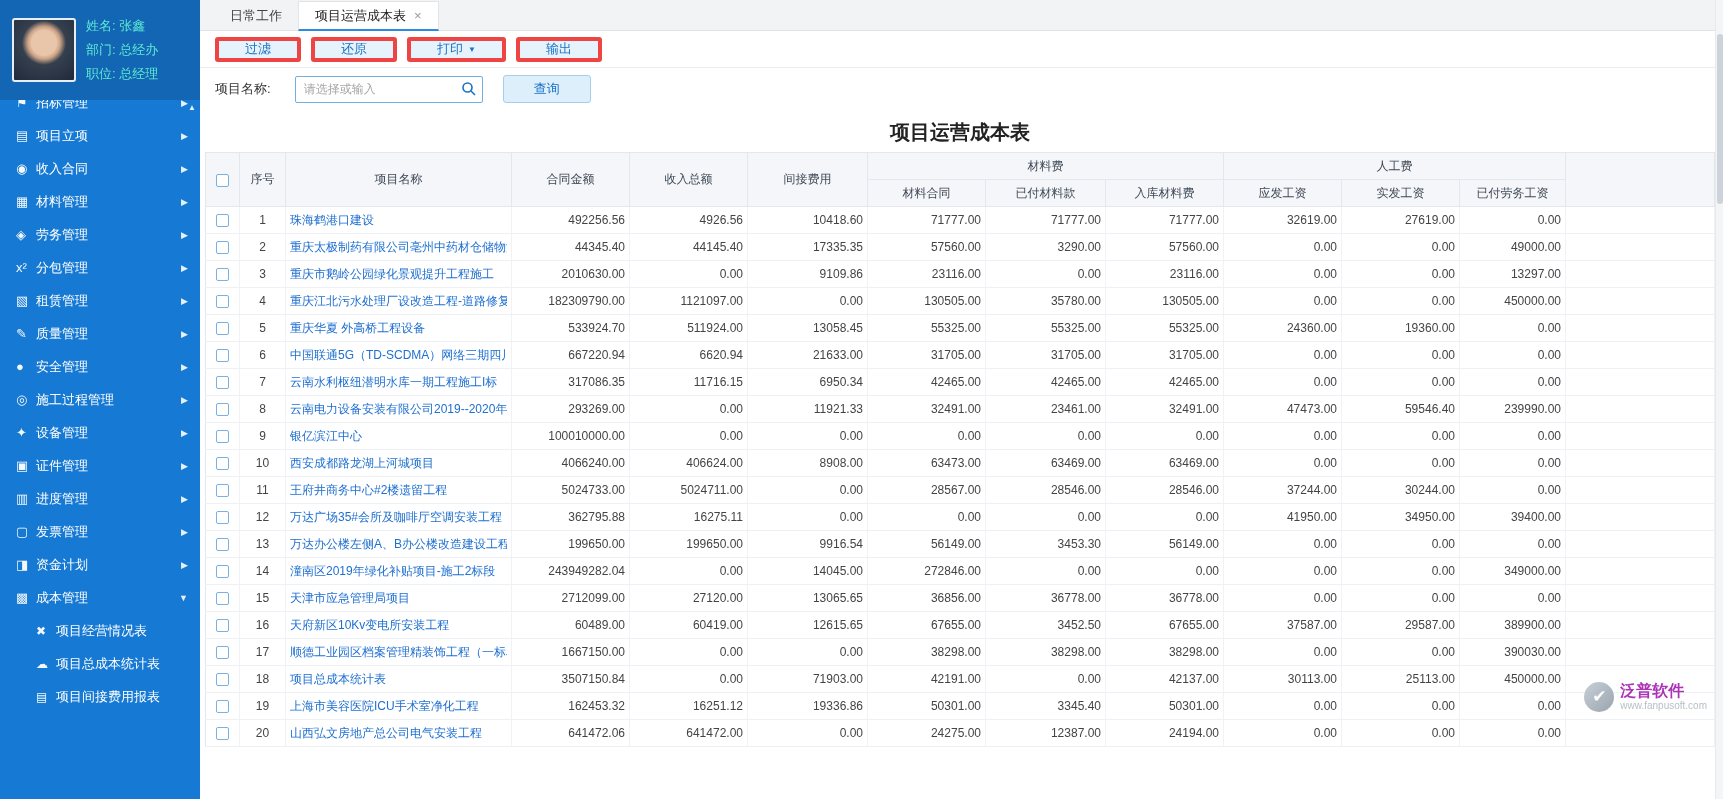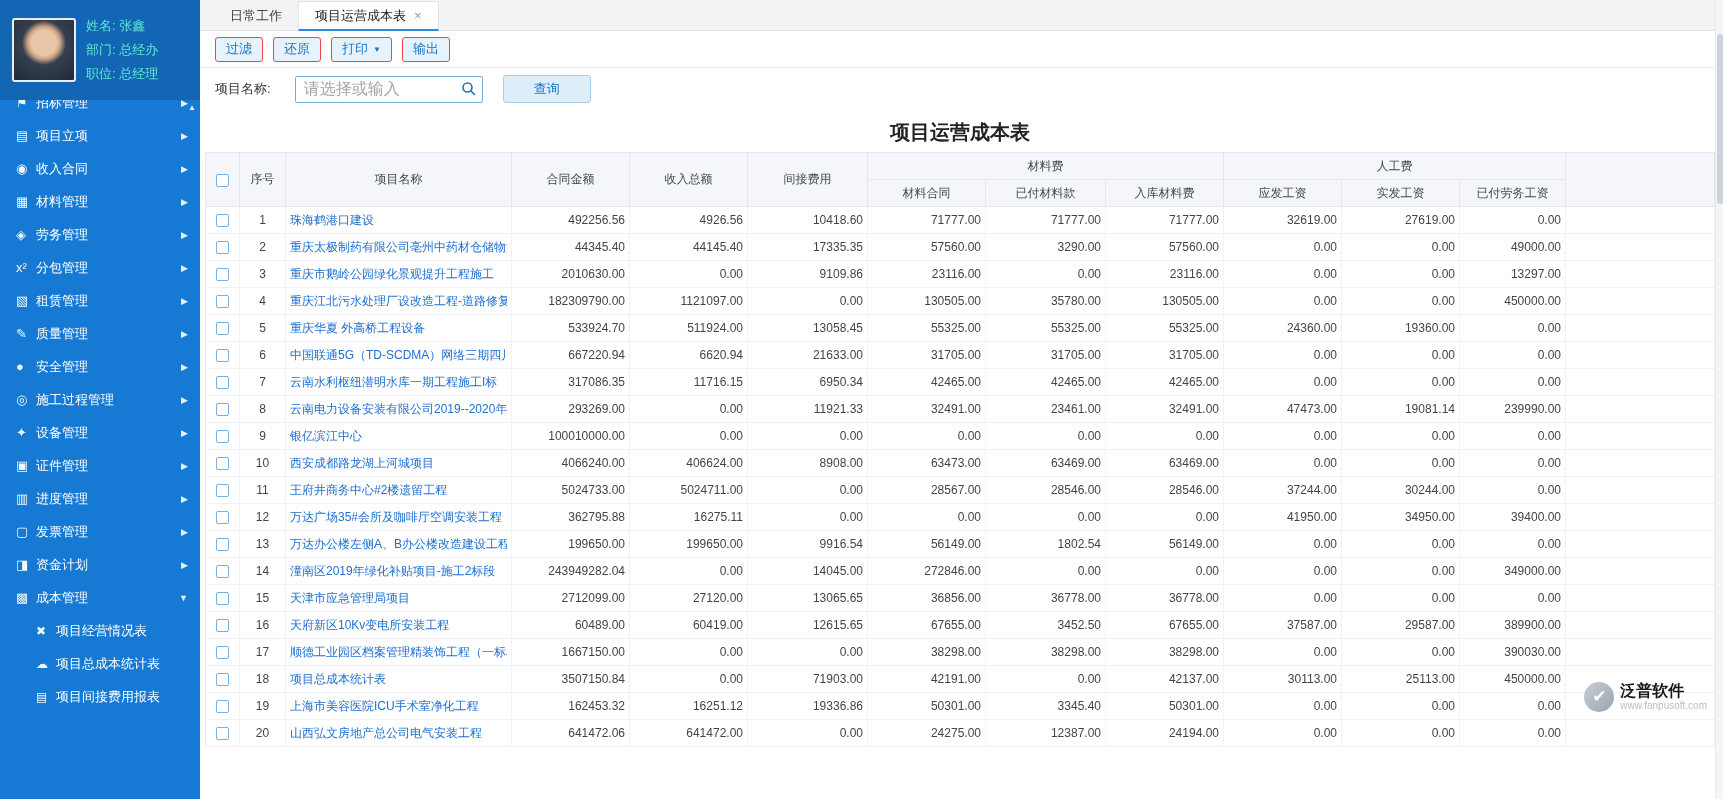--- a/index.html
+++ b/index.html
@@ -28,28 +28,28 @@
 
   
   .main { flex:1; display:flex; flex-direction:column; min-width:0; background:#fff; position:relative; }
 
   .tabbar { height:36px; background:#f2f3f5; border-bottom:1px solid #e2e4e8; display:flex; align-items:flex-end; padding-left:14px; flex:0 0 30px; }
   .tab { height:30px; line-height:29px; padding:0 16px; font-size:13px; color:#444; cursor:pointer; display:flex; align-items:center; }
   .tab.active { background:#fff; border:1px solid #e2e4e8; border-bottom:2px solid #2a8ce0; color:#222; margin-bottom:-1px; }
   .tab .close { margin-left:8px; color:#999; font-size:13px; line-height:1; cursor:pointer; }
 
   .toolbar { height:37px; display:flex; align-items:center; padding-left:15px; border-bottom:1px solid #ececec; flex:0 0 37px; background:#fff; }
-  .btn { display:inline-flex; align-items:center; height:25px; padding:0 10px; margin-right:10px; background:#e7f3fc; border:1px solid #ef4444;
+  .btn { display:inline-flex; align-items:center; height:25px; padding:0 26px; margin-right:10px; background:#e7f3fc; border:4px solid #ef4444;
          border-radius:3px; color:#1a73c5; font-size:13px; cursor:pointer; font-family:inherit; }
   .btn .caret { font-size:8px; margin-left:5px; }
 
   .searchbar { height:42px; display:flex; align-items:center; padding-left:15px; flex:0 0 42px; background:#fff; }
   .search-label { font-size:13px; color:#333; margin-right:24px; }
   .search-box { position:relative; width:188px; }
-  .search-box input { width:188px; height:27px; border:1px solid #72aede; border-radius:2px; padding:0 28px 0 8px; font-size:16px; color:#0f172a; outline:none; font-family:inherit; }
+  .search-box input { width:188px; height:27px; border:1px solid #72aede; border-radius:2px; padding:0 28px 0 8px; font-size:12px; color:#0f172a; outline:none; font-family:inherit; }
   .search-box input::placeholder { color:#a5a5a5; }
   .search-box svg { position:absolute; right:6px; top:5px; cursor:pointer; }
   .query-btn { margin-left:20px; height:28px; padding:0 30px; background:#ddeffb; border:1px solid #a7cdec; border-radius:3px; color:#1a73c5; font-size:13px; cursor:pointer; font-family:inherit; }
 
   .content { flex:1; position:relative; background:#fff; overflow:hidden; }
   .report-title { width:1510px; margin:9px 8px 6px 5px; text-align:center; font-size:20px; font-weight:bold; color:#222; }
 
   table.report { border-collapse:collapse; table-layout:fixed; width:1510px; margin-left:5px; border-left:1px solid #e3e8ee; border-top:1px solid #e3e8ee; }
   table.report thead th { background:#f4f6f9; border:1px solid #e3e8ee; font-weight:normal; color:#3f4956; height:27px; font-size:12px; text-align:center; padding:0 4px; }
   table.report tbody td { border-right:1px solid #f0f2f6; border-bottom:1px solid #edf0f4; height:27px; font-size:12px; color:#444; padding:0 4px; overflow:hidden; white-space:nowrap; }
@@ -57,21 +57,21 @@
   td.c-num { text-align:right; color:#1e6fd0; padding-right:10px; }
   td.c-name a { color:#1e6fd0; text-decoration:none; display:block; white-space:nowrap; overflow:hidden; }
   .cb { display:inline-block; width:13px; height:13px; background:#fff; border:1px solid #79b1e2; border-radius:2px; vertical-align:middle; cursor:pointer; }
   td.col-check, th.col-check { text-align:center; }
 
   .v-scrollbar { position:absolute; right:0; top:0; width:8px; height:799px; background:#f4f5f6; border-left:1px solid #e9e9e9; }
   .v-scrollbar .thumb { position:absolute; top:34px; left:1px; width:6px; height:170px; background:#ccd3da; border-radius:3px; }
 
   .watermark { position:absolute; right:16px; top:572px; display:flex; align-items:center; opacity:.9; }
   .wm-logo { width:30px; height:30px; border-radius:50%; background:linear-gradient(135deg,#c3ccd4 0%,#8e9ba6 100%); color:#fff; font-size:17px; line-height:30px; text-align:center; margin-right:6px; }
-  .wm-brand { font-size:16px; font-weight:bold; color:#000000; line-height:17px; }
+  .wm-brand { font-size:16px; font-weight:bold; color:#a21caf; line-height:17px; }
   .wm-site { font-size:10px; color:#aeb8c0; line-height:13px; }
 </style>
 </head>
 <body>
 
 <div class="app">
 
   <div class="sidebar">
     <div class="profile">
       <div class="avatar"></div>
@@ -379,21 +379,21 @@
               <td class="c-name">
                 <a href="javascript:void(0)">云南电力设备安装有限公司2019--2020年度</a>
               </td>
               <td class="c-num">293269.00</td>
               <td class="c-num">0.00</td>
               <td class="c-num">11921.33</td>
               <td class="c-num">32491.00</td>
               <td class="c-num">23461.00</td>
               <td class="c-num">32491.00</td>
               <td class="c-num">47473.00</td>
-              <td class="c-num">19081.14</td>
+              <td class="c-num">59546.40</td>
               <td class="c-num">239990.00</td>
               <td></td>
             </tr>
             <tr>
               <td class="col-check"><span class="cb"></span></td>
               <td class="c-no">9</td>
               <td class="c-name">
                 <a href="javascript:void(0)">银亿滨江中心</a>
               </td>
               <td class="c-num">100010000.00</td>
@@ -461,21 +461,21 @@
             <tr>
               <td class="col-check"><span class="cb"></span></td>
               <td class="c-no">13</td>
               <td class="c-name">
                 <a href="javascript:void(0)">万达办公楼左侧A、B办公楼改造建设工程</a>
               </td>
               <td class="c-num">199650.00</td>
               <td class="c-num">199650.00</td>
               <td class="c-num">9916.54</td>
               <td class="c-num">56149.00</td>
-              <td class="c-num">1802.54</td>
+              <td class="c-num">3453.30</td>
               <td class="c-num">56149.00</td>
               <td class="c-num">0.00</td>
               <td class="c-num">0.00</td>
               <td class="c-num">0.00</td>
               <td></td>
             </tr>
             <tr>
               <td class="col-check"><span class="cb"></span></td>
               <td class="c-no">14</td>
               <td class="c-name">

